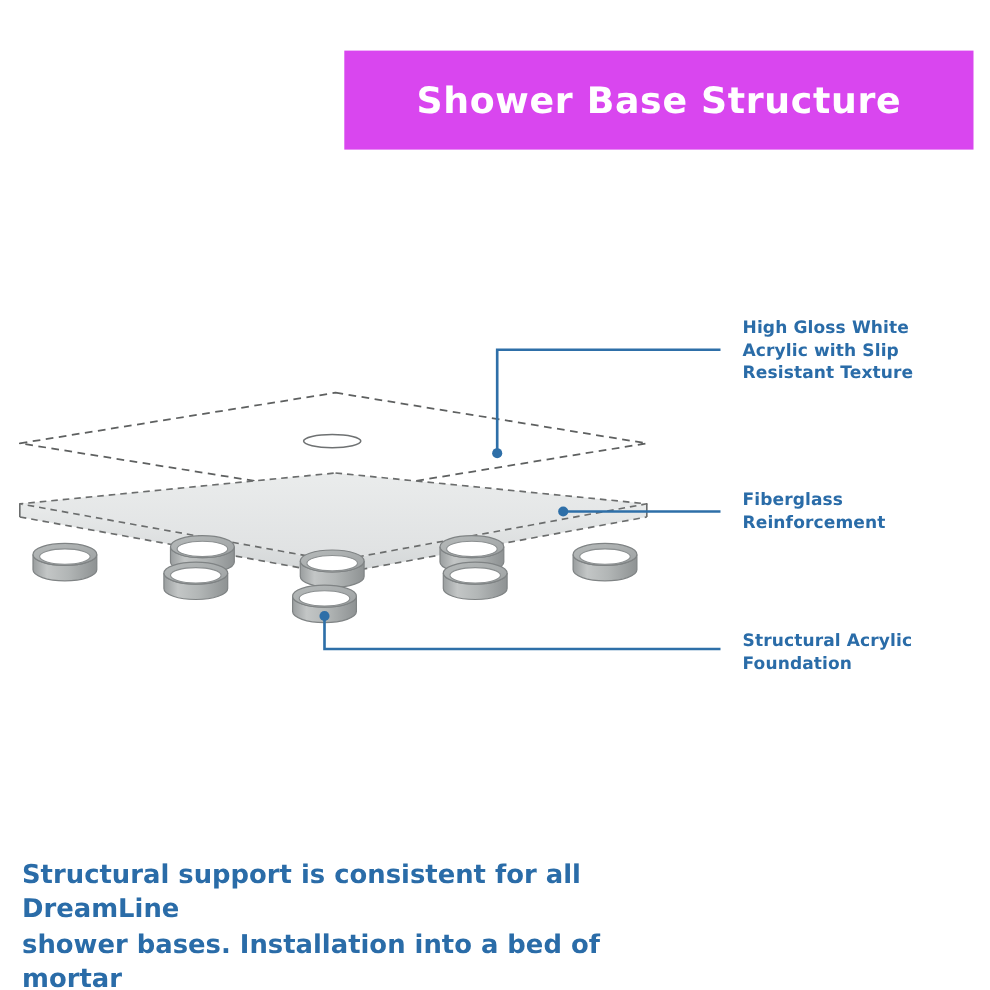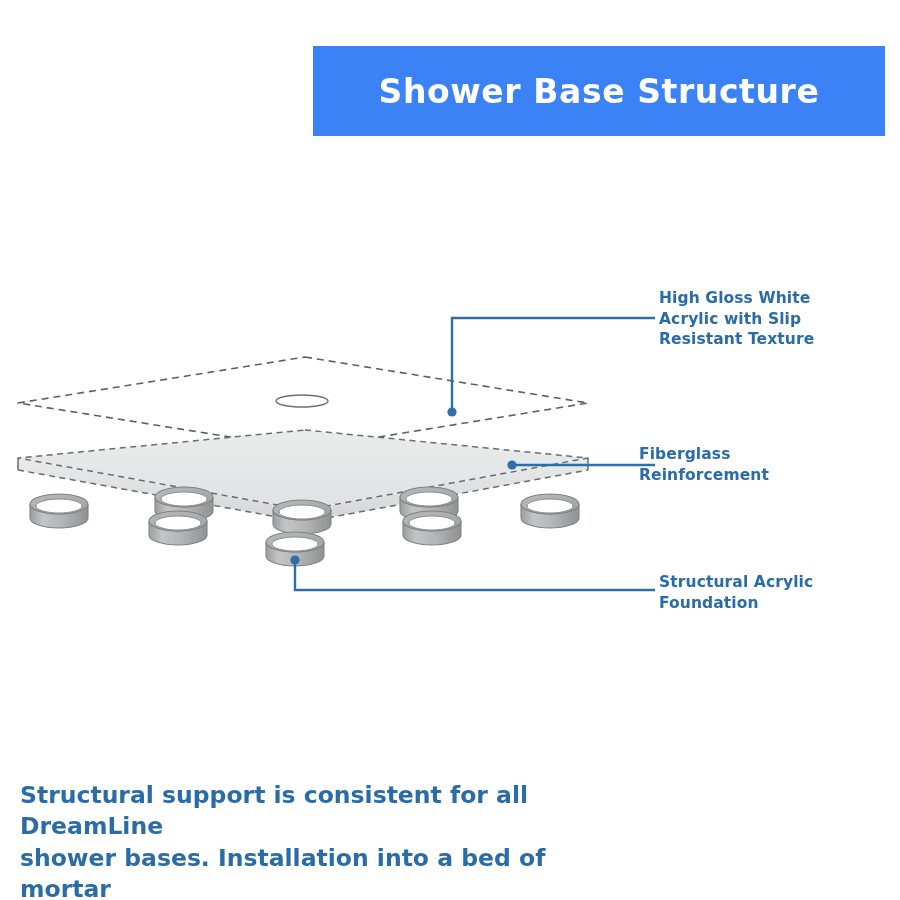--- a/index.html
+++ b/index.html
@@ -16,21 +16,21 @@
     -webkit-font-smoothing: antialiased;
   }
 
   
   #title-banner {
     position: absolute;
     left: 313px;
     top: 46px;
     width: 572px;
     height: 90px;
-    background: #3b82f6;
+    background: #d946ef;
     display: flex;
     align-items: center;
     justify-content: center;
   }
   #title-banner .title-text {
     color: #ffffff;
     font-size: 33px;
     font-weight: bold;
     letter-spacing: 0.6px;
     font-family: "DejaVu Sans", sans-serif;
@@ -52,23 +52,24 @@
   
   .callout-label {
     position: absolute;
     color: #2a6ca8;
     font-size: 15.5px;
     font-weight: bold;
     line-height: 1.33;
     font-family: "DejaVu Sans", sans-serif;
     letter-spacing: 0.1px;
     white-space: pre-line;
+    margin-left: 16px;
   }
   #label-acrylic  { left: 659px; top: 288px; }
-  #label-fiber    { left: 639px; top: 444px; }
+  #label-fiber    { left: 659px; top: 444px; }
   #label-support  { left: 659px; top: 572px; }
 
   
   #footer-caption {
     position: absolute;
     left: 20px;
     top: 780px;
     width: 600px;
     color: #2a6ca8;
     font-size: 23.5px;

